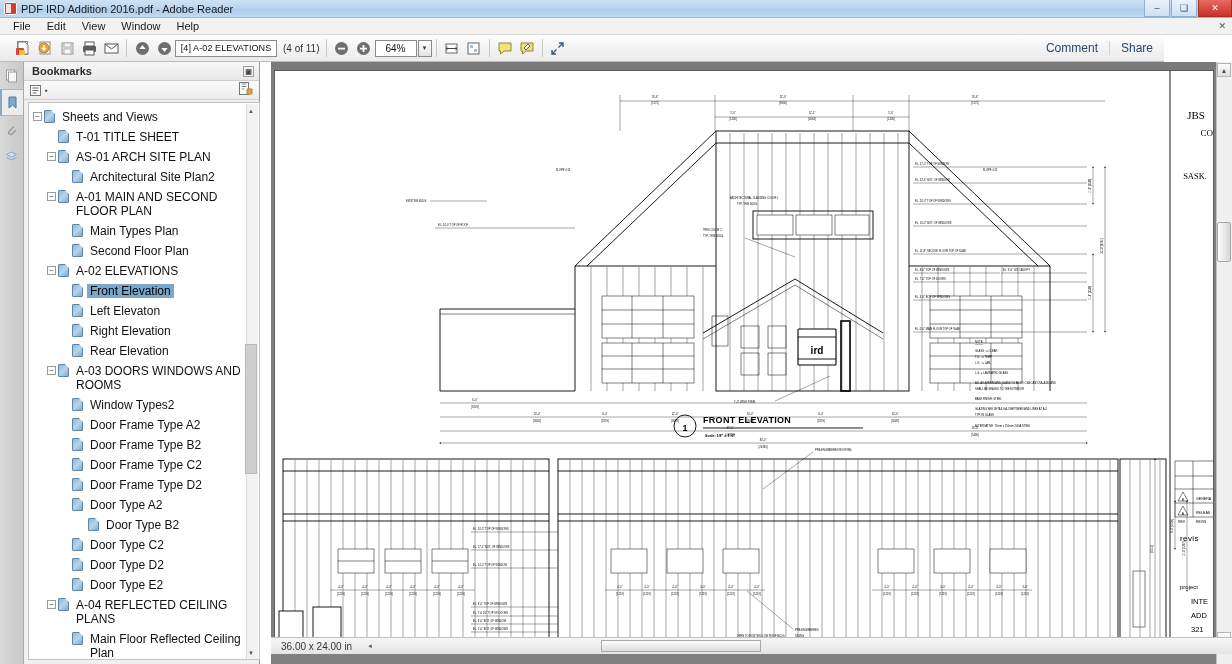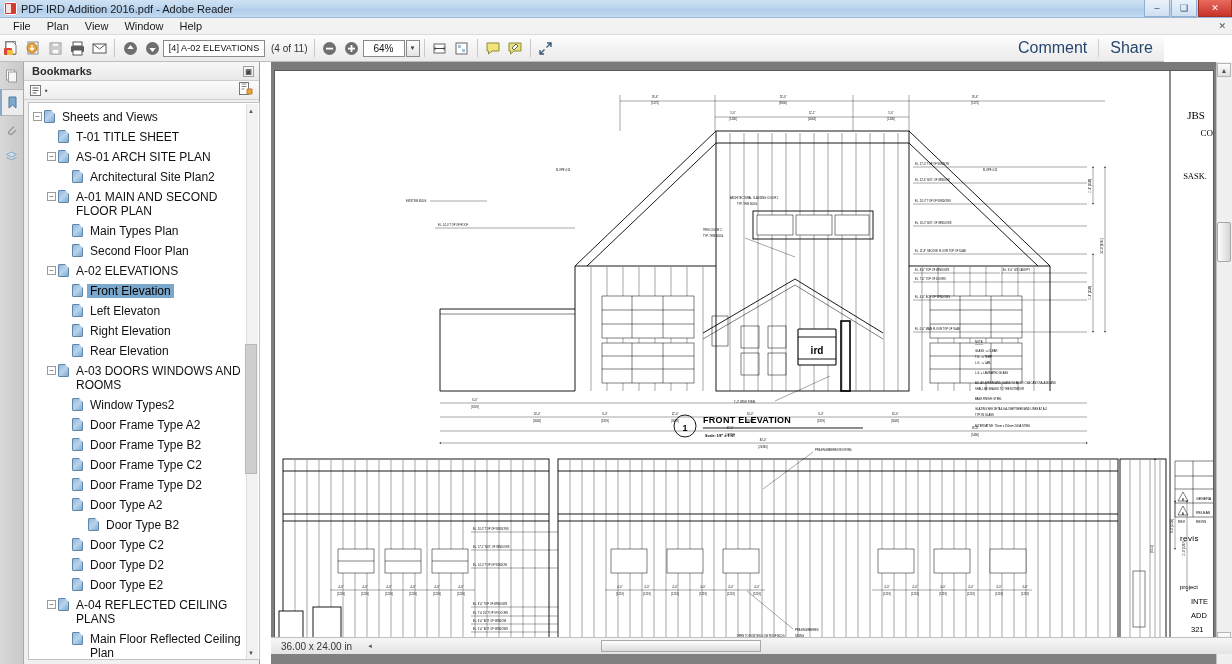--- a/index.html
+++ b/index.html
@@ -44,21 +44,21 @@
     display:flex; align-items:center; padding-left:6px; gap:2px;
   }
   .menu-item { font-size:11px; padding:1px 7px; color:#1a1a1a; }
   .menubar-x { position:absolute; right:6px; top:3px; font-size:9px; color:#555; }
 
   
   .toolbar {
     position:absolute; left:0; top:35px; width:1164px; height:27px;
     background:linear-gradient(to bottom,#fdfdfd,#eceaea);
     border-bottom:1px solid #bdbdbd;
-    display:flex; align-items:center; padding-left:0; gap:0;
+    display:flex; align-items:center; padding-left:12px; gap:0;
   }
   .tbtn {
     width:22px; height:22px; display:flex; align-items:center; justify-content:center;
     border:1px solid transparent; border-radius:3px; position:relative;
   }
   .tbsep { width:1px; height:18px; background:#c9c9c9; margin:0 4px; }
   .pagebox {
     border:1px solid #8a8a8a; background:#fff; height:17px; min-width:102px;
     font-size:9px; display:flex; align-items:center; justify-content:center;
     padding:0 4px; color:#111; letter-spacing:.1px;
@@ -67,21 +67,21 @@
   .zoombox {
     border:1px solid #8a8a8a; background:#fff; height:17px; width:42px;
     font-size:10px; display:flex; align-items:center; justify-content:center; color:#111;
   }
   .zoomdrop {
     border:1px solid #8a8a8a; background:linear-gradient(to bottom,#fefefe,#e3e3e3);
     height:17px; width:14px; font-size:7px;
     display:flex; align-items:center; justify-content:center; color:#333; margin-left:1px;
   }
   .tbright { margin-left:auto; display:flex; align-items:center; height:27px; }
-  .tblink { font-size:16px; color:#25476e; padding:0 11px; }
+  .tblink { font-size:12px; color:#25476e; padding:0 11px; }
   .tblink + .tblink { border-left:1px solid #cfcfcf; }
 
   
   .rail {
     position:absolute; left:0; top:62px; width:24px; height:602px;
     background:linear-gradient(to right,#d8d8d8,#c9c9c9);
     border-right:1px solid #a9a9a9;
   }
   .rail-btn {
     width:23px; height:27px; display:flex; align-items:center; justify-content:center;
@@ -194,21 +194,21 @@
   <span class="tb-title">PDF IRD Addition 2016.pdf - Adobe Reader</span>
   <div class="win-btns">
     <div class="win-btn">–</div>
     <div class="win-btn">❑</div>
     <div class="win-btn close">✕</div>
   </div>
 </div>
 
 <div class="menubar">
   <div class="menu-item">File</div>
-  <div class="menu-item">Plan</div>
+  <div class="menu-item">Edit</div>
   <div class="menu-item">View</div>
   <div class="menu-item">Window</div>
   <div class="menu-item">Help</div>
   <div class="menubar-x">✕</div>
 </div>
 
 <div class="toolbar">
   <div class="tbtn">
     <svg width="17" height="17" viewBox="0 0 17 17">
           <rect x="2.5" y="1.5" width="10" height="13" fill="#fff" stroke="#8a8a8a"></rect>

